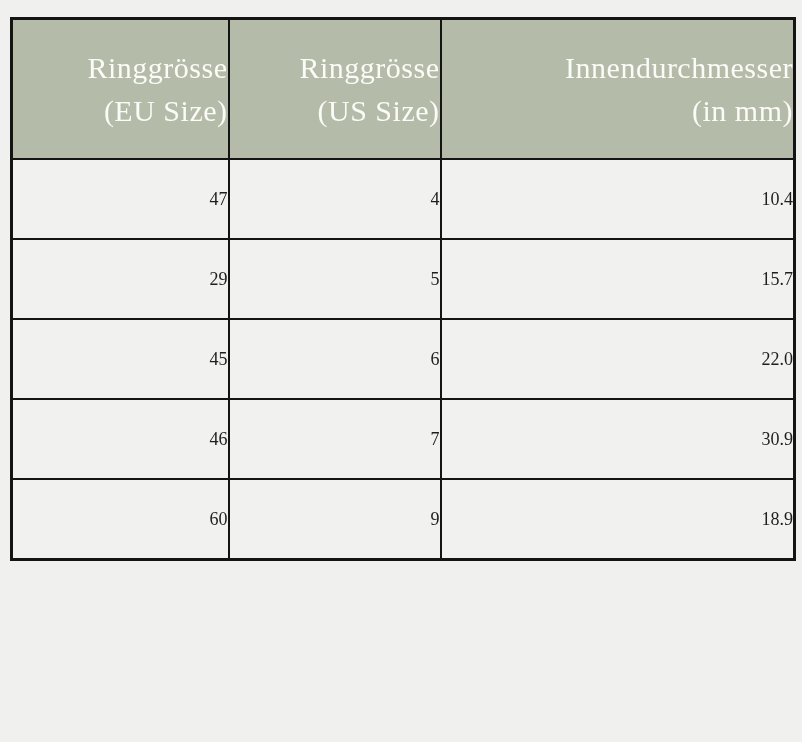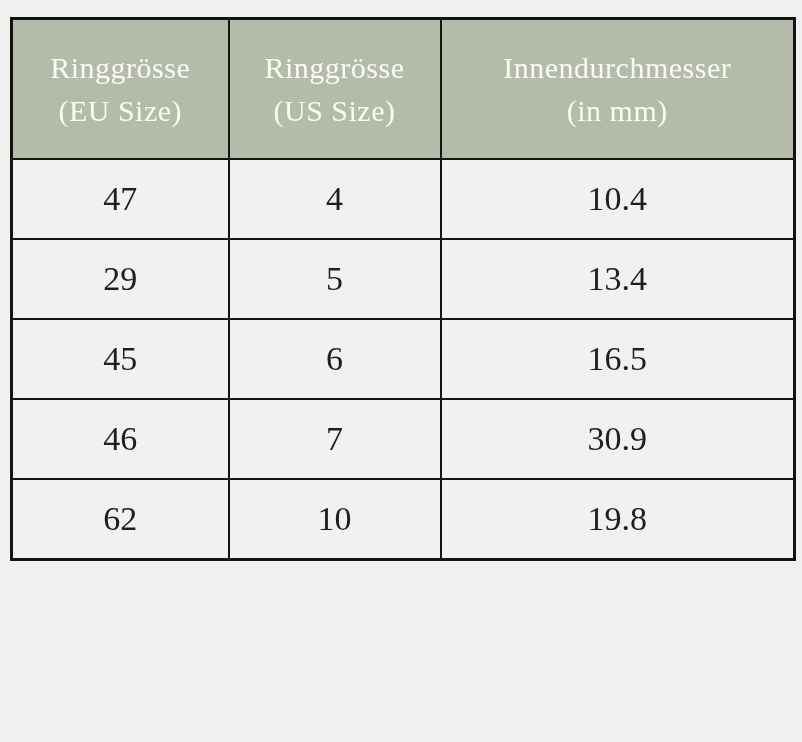--- a/index.html
+++ b/index.html
@@ -17,39 +17,39 @@
     margin: 17px 0 0 10px;
     width: 783px;
     background: #f1f1ef;
     border: 3px solid #141414;
   }
   .size-table col.c1 { width: 217px; }
   .size-table col.c2 { width: 212px; }
   .size-table col.c3 { width: 354px; }
   .size-table th, .size-table td {
     border: 2px solid #141414;
-    text-align: center;
+    text-align: right;
     vertical-align: middle;
     padding: 0;
   }
   .size-table th {
     height: 138px;
     background: #b4bba8;
     color: #fbfbf7;
     font-weight: normal;
     font-size: 30px;
     letter-spacing: 0.5px;
     line-height: 1.45;
   }
   .size-table th span { display: block; }
   .size-table td {
     height: 78px;
     background: #f1f1ef;
     color: #1e1e1e;
-    font-size: 34px;
+    font-size: 18px;
   }
 </style>
 </head>
 <body>
 
 <table class="size-table">
   <colgroup>
     <col class="c1">
       <col class="c2">
       <col class="c3">
@@ -72,31 +72,31 @@
   </thead>
   <tbody>
     <tr>
       <td>47</td>
       <td>4</td>
       <td>10.4</td>
     </tr>
     <tr>
       <td>29</td>
       <td>5</td>
-      <td>13.4</td>
+      <td>15.7</td>
     </tr>
     <tr>
       <td>45</td>
       <td>6</td>
-      <td>16.5</td>
+      <td>22.0</td>
     </tr>
     <tr>
       <td>46</td>
       <td>7</td>
       <td>30.9</td>
     </tr>
     <tr>
-      <td>62</td>
-      <td>10</td>
-      <td>19.8</td>
+      <td>60</td>
+      <td>9</td>
+      <td>18.9</td>
     </tr>
   </tbody>
 </table>
 
 </body></html>

